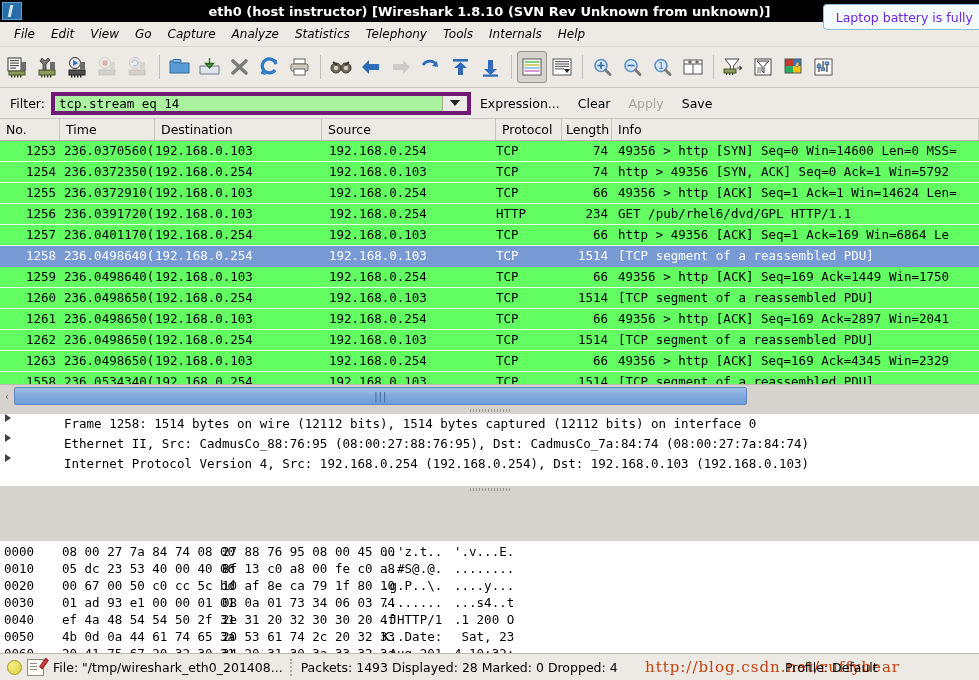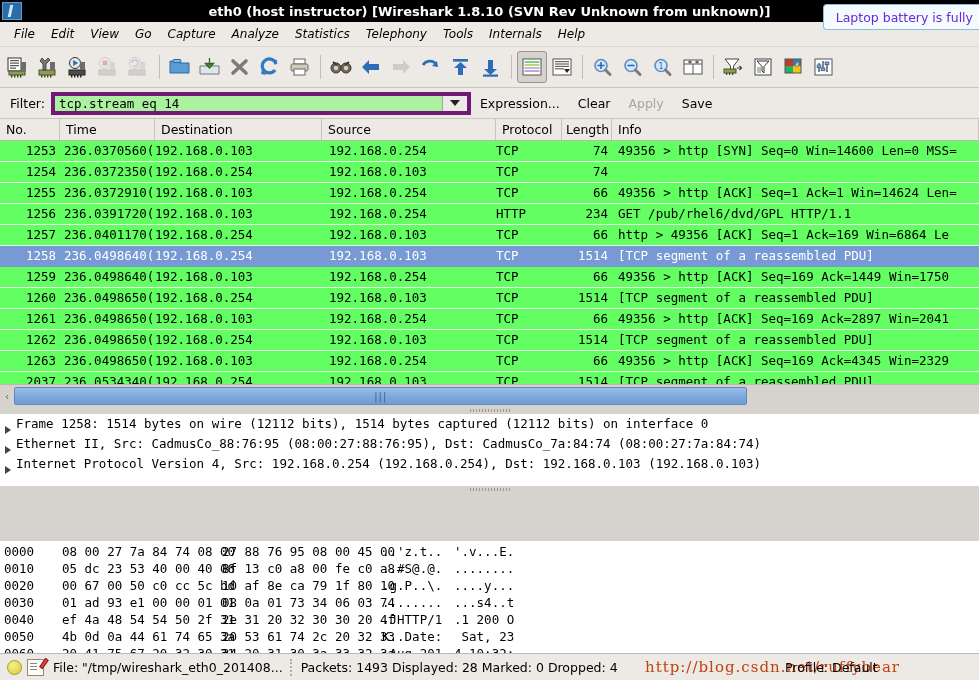--- a/index.html
+++ b/index.html
@@ -131,21 +131,21 @@
   .splitter i{
     display:block;width:40px;height:3px;
     background:repeating-linear-gradient(90deg,#9b978f 0 1px,transparent 1px 3px);
   }
 
   
   .detail{
     flex:0 0 72px;background:#fff;overflow:hidden;
     font-family:"DejaVu Sans Mono","Liberation Mono",monospace;font-size:12.5px;
   }
-  .trow{height:20px;line-height:20px;display:flex;align-items:flex-end;white-space:nowrap;}
+  .trow{height:20px;line-height:20px;display:flex;align-items:flex-start;white-space:nowrap;gap:48px;}
   .tri{
     width:16px;flex:0 0 16px;display:flex;align-items:center;justify-content:center;
   }
   .tri b{
     display:block;width:0;height:0;
     border-top:4px solid transparent;border-bottom:4px solid transparent;
     border-left:6px solid #444;
   }
 
   
@@ -515,20 +515,21 @@
           <div class="c-len">74</div>
           <div class="c-info">49356 &gt; http [SYN] Seq=0 Win=14600 Len=0 MSS=</div>
         </div>
         <div class="prow">
           <div class="c-no">1254</div>
           <div class="c-time">236.0372350(</div>
           <div class="c-src">192.168.0.254</div>
           <div class="c-dst">192.168.0.103</div>
           <div class="c-proto">TCP</div>
           <div class="c-len">74</div>
+          <div class="c-info">http &gt; 49356 [SYN, ACK] Seq=0 Ack=1 Win=5792</div>
         </div>
         <div class="prow">
           <div class="c-no">1255</div>
           <div class="c-time">236.0372910(</div>
           <div class="c-src">192.168.0.103</div>
           <div class="c-dst">192.168.0.254</div>
           <div class="c-proto">TCP</div>
           <div class="c-len">66</div>
           <div class="c-info">49356 &gt; http [ACK] Seq=1 Ack=1 Win=14624 Len=</div>
         </div>
@@ -598,21 +599,21 @@
         <div class="prow">
           <div class="c-no">1263</div>
           <div class="c-time">236.0498650(</div>
           <div class="c-src">192.168.0.103</div>
           <div class="c-dst">192.168.0.254</div>
           <div class="c-proto">TCP</div>
           <div class="c-len">66</div>
           <div class="c-info">49356 &gt; http [ACK] Seq=169 Ack=4345 Win=2329</div>
         </div>
         <div class="prow">
-          <div class="c-no">2037</div>
+          <div class="c-no">1558</div>
           <div class="c-time">236.0534340(</div>
           <div class="c-src">192.168.0.254</div>
           <div class="c-dst">192.168.0.103</div>
           <div class="c-proto">TCP</div>
           <div class="c-len">1514</div>
           <div class="c-info">[TCP segment of a reassembled PDU]</div>
         </div>
       </div>
   </div>
 

